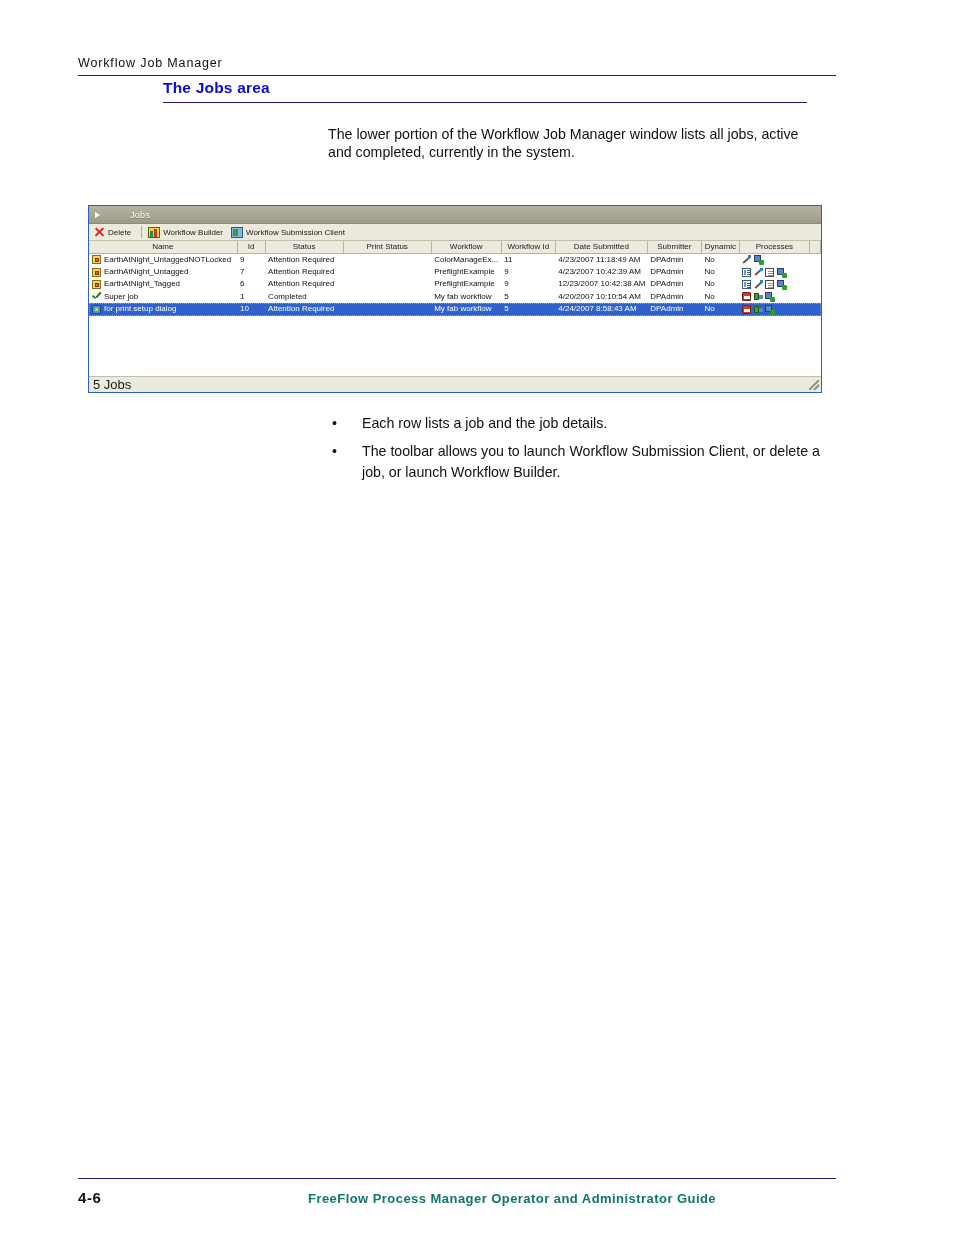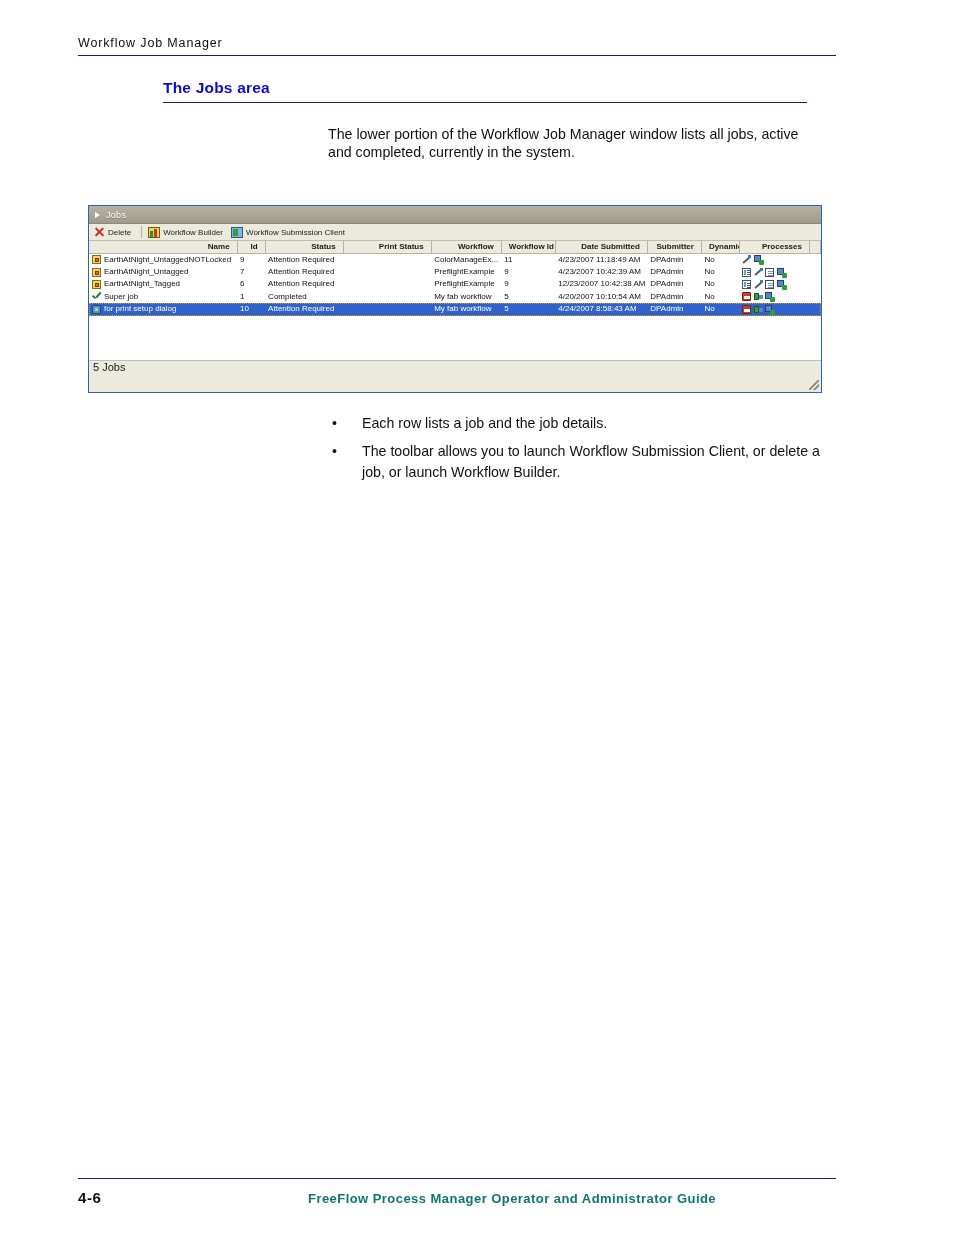--- a/index.html
+++ b/index.html
@@ -21,20 +21,21 @@
     position: absolute;
     left: 78px;
     top: 36px;
     width: 758px;
   }
   #running-head .rh-text {
     font-size: 12.5px;
     letter-spacing: 0.85px;
     color: #101010;
     padding-bottom: 5px;
+    margin-top: 20px;
   }
   #running-head .rh-rule {
     border-bottom: 1.4px solid #1a1a7a;
     width: 758px;
   }
 
   
   #section-heading {
     position: absolute;
     left: 163px;
@@ -91,20 +92,21 @@
     border-left: 5px solid #ffffff;
     border-top: 3.5px solid transparent;
     border-bottom: 3.5px solid transparent;
     margin-right: 6px;
   }
   .panel-titlebar .tb-label {
     font-size: 9px;
     color: #ffffff;
     text-shadow: 0 1px 0 rgba(0,0,0,.25);
     letter-spacing: .3px;
+    margin-left: 24px;
   }
 
   .toolbar {
     height: 17px;
     background: #ece9dd;
     border-bottom: 1px solid #c2bfb2;
     display: flex;
     align-items: center;
     box-sizing: border-box;
     padding-left: 3px;
@@ -171,24 +173,24 @@
   
   .jobs-table {
     width: 100%;
     border-collapse: collapse;
     table-layout: fixed;
   }
   .jobs-table thead th {
     background: #ece9dd;
     border-right: 1px solid #b6b3a6;
     border-bottom: 1px solid #b6b3a6;
-    font-weight: bold;
+    font-weight: normal;
     font-size: 8px;
-    text-align: right;
-    padding: 1px 7px;
+    text-align: center;
+    padding: 1px 0;
     height: 12px;
     color: #1a1a1a;
     box-sizing: border-box;
     white-space: nowrap;
     overflow: hidden;
   }
   .jobs-table tbody td {
     font-size: 8px;
     padding: 0px 3px;
     height: 12.4px;
@@ -305,28 +307,28 @@
   }
 
   .list-body {
     background: #ffffff;
     height: 49px;
   }
 
   .statusbar {
     position: absolute;
     left: 0; right: 0; bottom: 0;
-    height: 32px;
+    height: 16px;
     background: #ece9dd;
     border-top: 1px solid #c2bfb2;
     display: flex;
     align-items: flex-start;
     padding-left: 4px;
     box-sizing: border-box;
-    font-size: 11px;
+    font-size: 13px;
     color: #1a1a1a;
   }
   .grip {
     position: absolute;
     right: 2px; bottom: 2px;
     width: 10px; height: 10px;
     background:
       linear-gradient(135deg, transparent 45%, #9a978a 45%, #9a978a 58%, transparent 58%),
       linear-gradient(135deg, transparent 68%, #9a978a 68%, #9a978a 81%, transparent 81%);
   }

